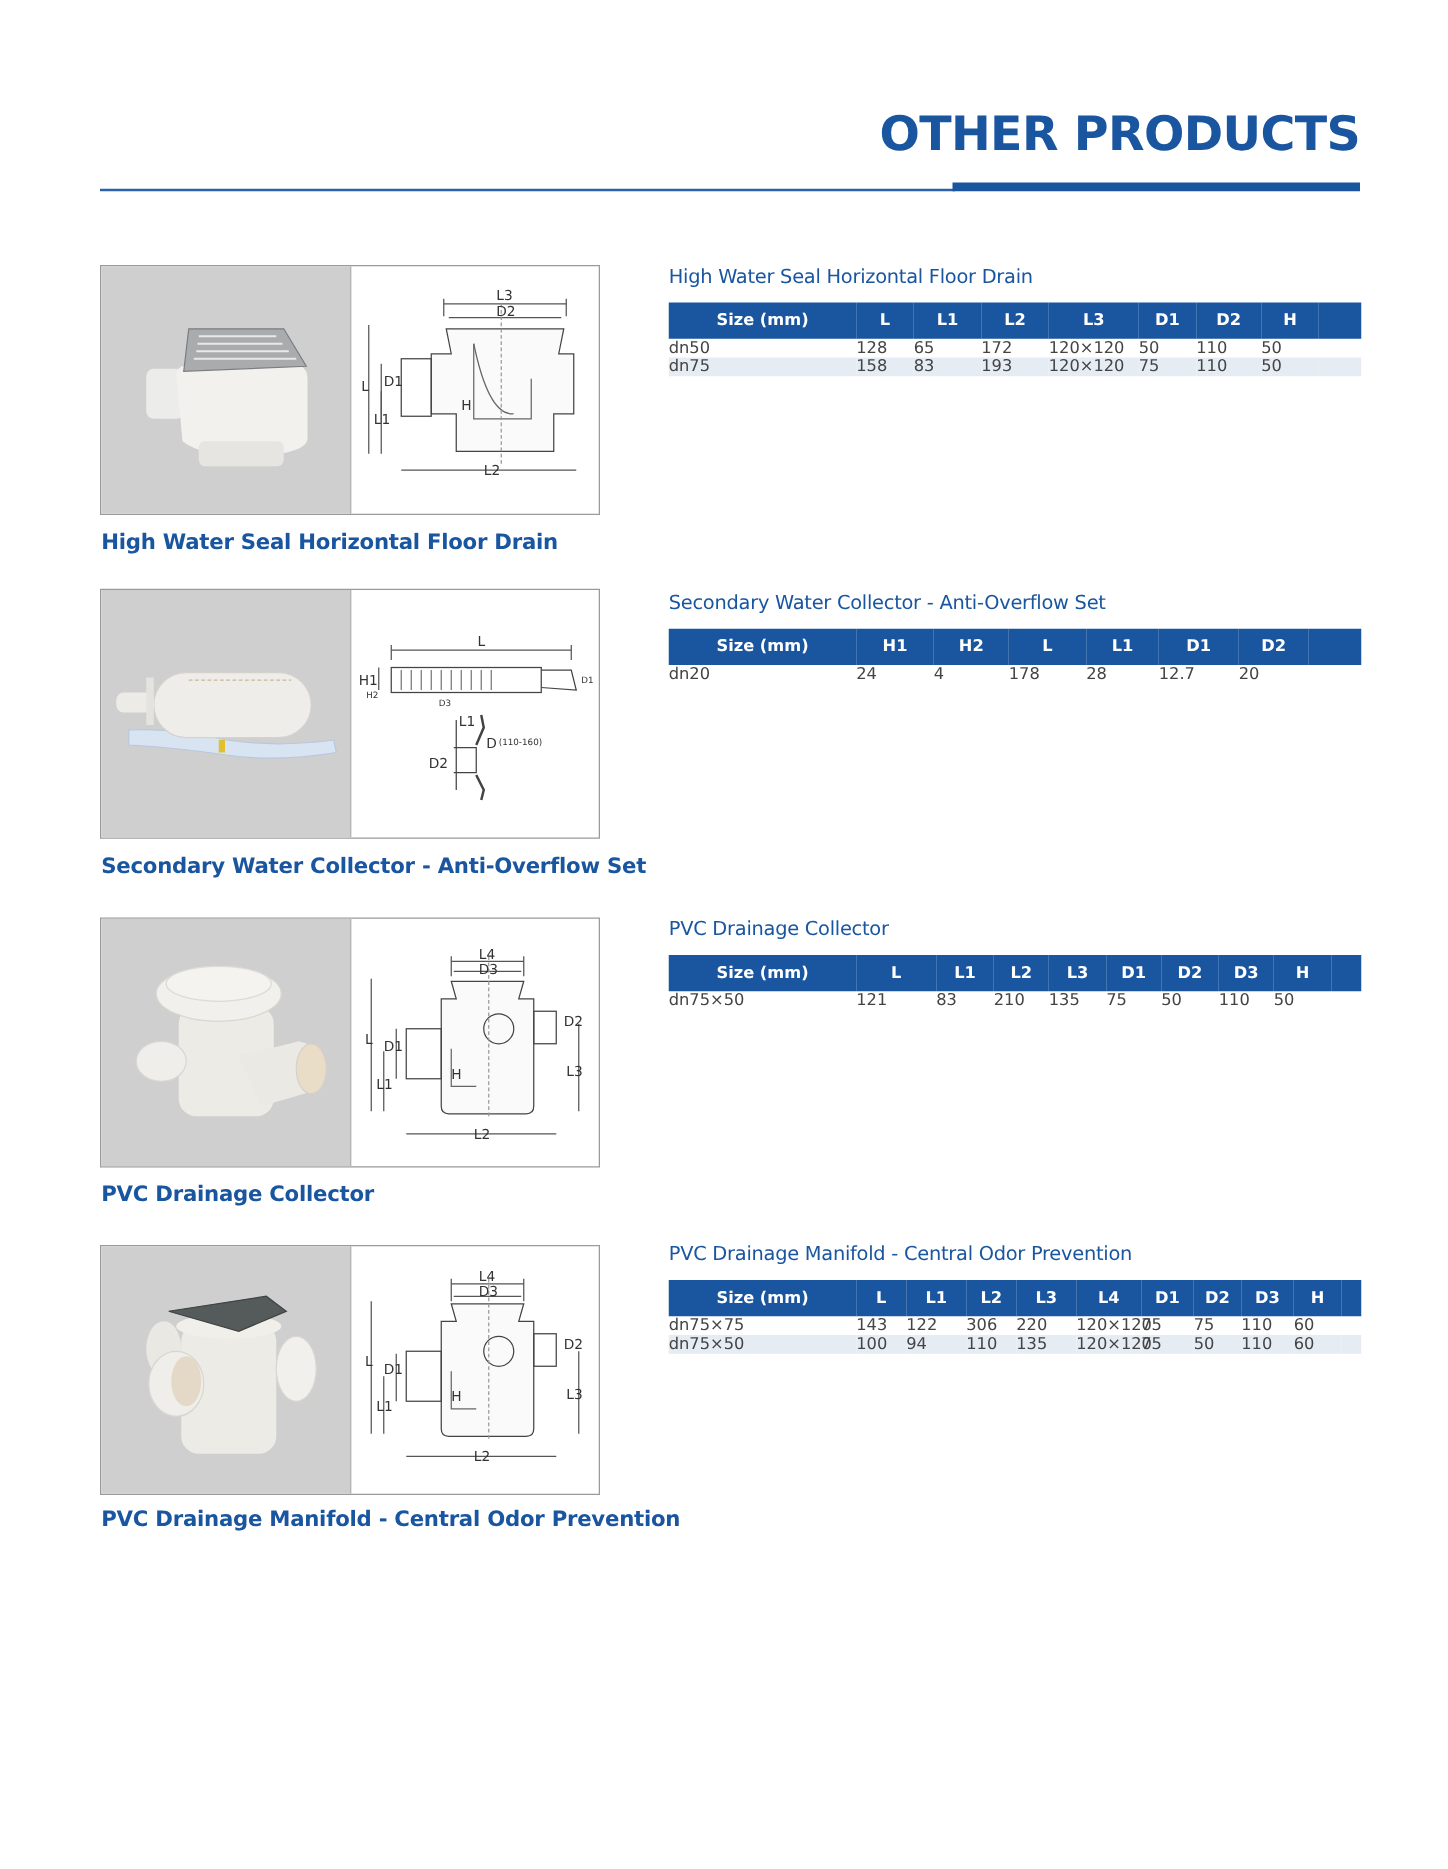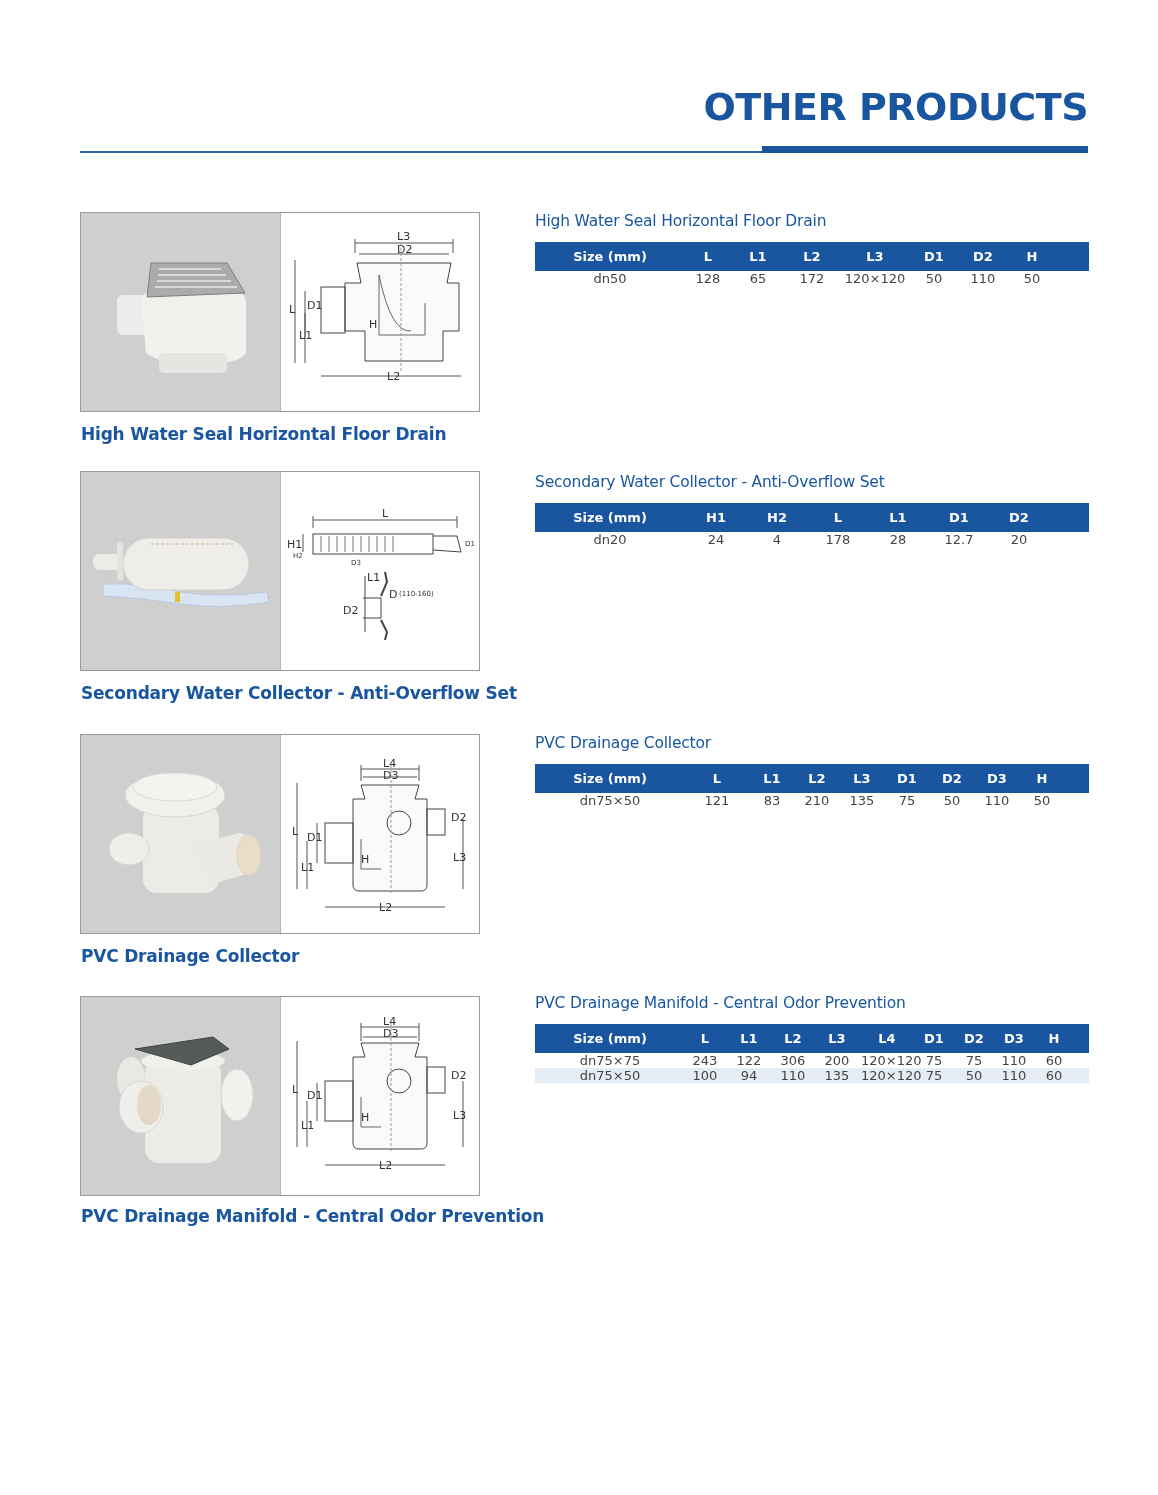--- a/index.html
+++ b/index.html
@@ -22,21 +22,21 @@
     .caption {
       position: absolute; left: 1px; top: 212px;
       font-family: "DejaVu Sans", sans-serif; font-weight: bold; font-size: 17px;
       color: #1a56a0; white-space: nowrap; letter-spacing: -0.2px;
     }
     .spec { position: absolute; left: 455px; top: 0; width: 554px; }
     .spec-title { font-family: "DejaVu Sans", sans-serif; font-size: 15.5px; color: #1a56a0; height: 22px; line-height: 22px; margin-top: -2px; letter-spacing: -0.2px; }
     table { border-collapse: collapse; margin-top: 10px; width: 554px; table-layout: fixed; }
     thead tr { background: #1a56a0; }
     th { color: #ffffff; font-family: "DejaVu Sans", sans-serif; font-weight: bold; font-size: 13px; height: 29px; text-align: center; padding: 0; }
-    td { font-family: "DejaVu Sans", sans-serif; font-size: 13px; color: #444; height: 14px; text-align: center; padding: 0; }
+    td { font-family: "DejaVu Sans", sans-serif; font-size: 13px; color: #444; height: 14px; text-align: left; padding: 0; }
     tbody tr:nth-child(even) { background: #e6ecf4; }
     .dim { font-family: "DejaVu Sans", sans-serif; font-size: 11px; fill: #333; }
     .dim-sm { font-family: "DejaVu Sans", sans-serif; font-size: 7px; fill: #333; }
   </style>
 </head>
 <body>
 
 <h1 class="page-title">OTHER PRODUCTS</h1>
 <div class="rule-thin"></div>
 <div class="rule-thick"></div>
@@ -111,20 +111,31 @@
       </tr>
         </thead>
       <tbody>
         <tr>
           <td>dn50</td>
           <td>128</td>
           <td>65</td>
           <td>172</td>
           <td>120×120</td>
           <td>50</td>
+          <td>110</td>
+          <td>50</td>
+          <td></td>
+        </tr>
+        <tr>
+          <td>dn75</td>
+          <td>158</td>
+          <td>83</td>
+          <td>193</td>
+          <td>120×120</td>
+          <td>75</td>
           <td>110</td>
           <td>50</td>
           <td></td>
         </tr>
       </tbody>
     </table>
   </div>
 </section>
 
 <section class="product" style="top:471px;">
@@ -376,24 +387,24 @@
         <th>D1</th>
         <th>D2</th>
         <th>D3</th>
         <th>H</th>
         <th></th>
       </tr>
         </thead>
       <tbody>
         <tr>
           <td>dn75×75</td>
-          <td>243</td>
+          <td>143</td>
           <td>122</td>
           <td>306</td>
-          <td>200</td>
+          <td>220</td>
           <td>120×120</td>
           <td>75</td>
           <td>75</td>
           <td>110</td>
           <td>60</td>
           <td></td>
         </tr>
         <tr>
           <td>dn75×50</td>
           <td>100</td>

